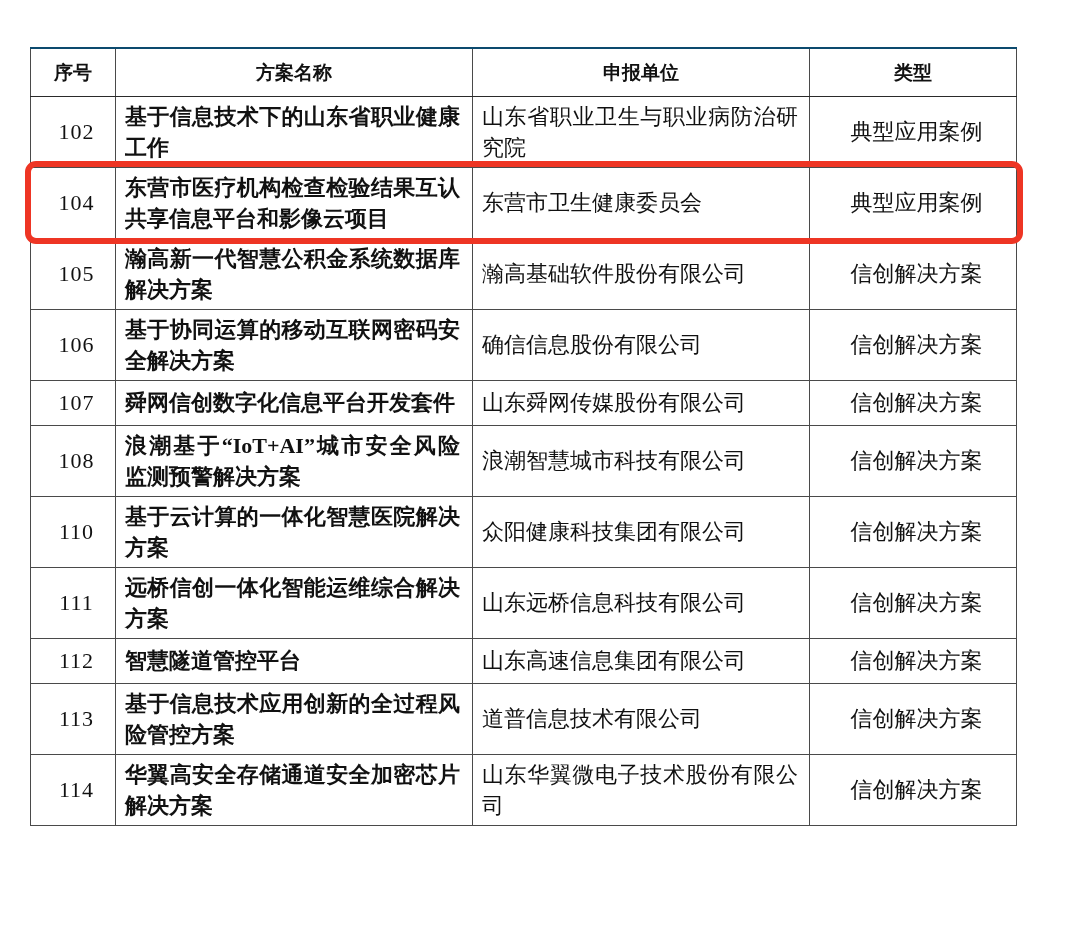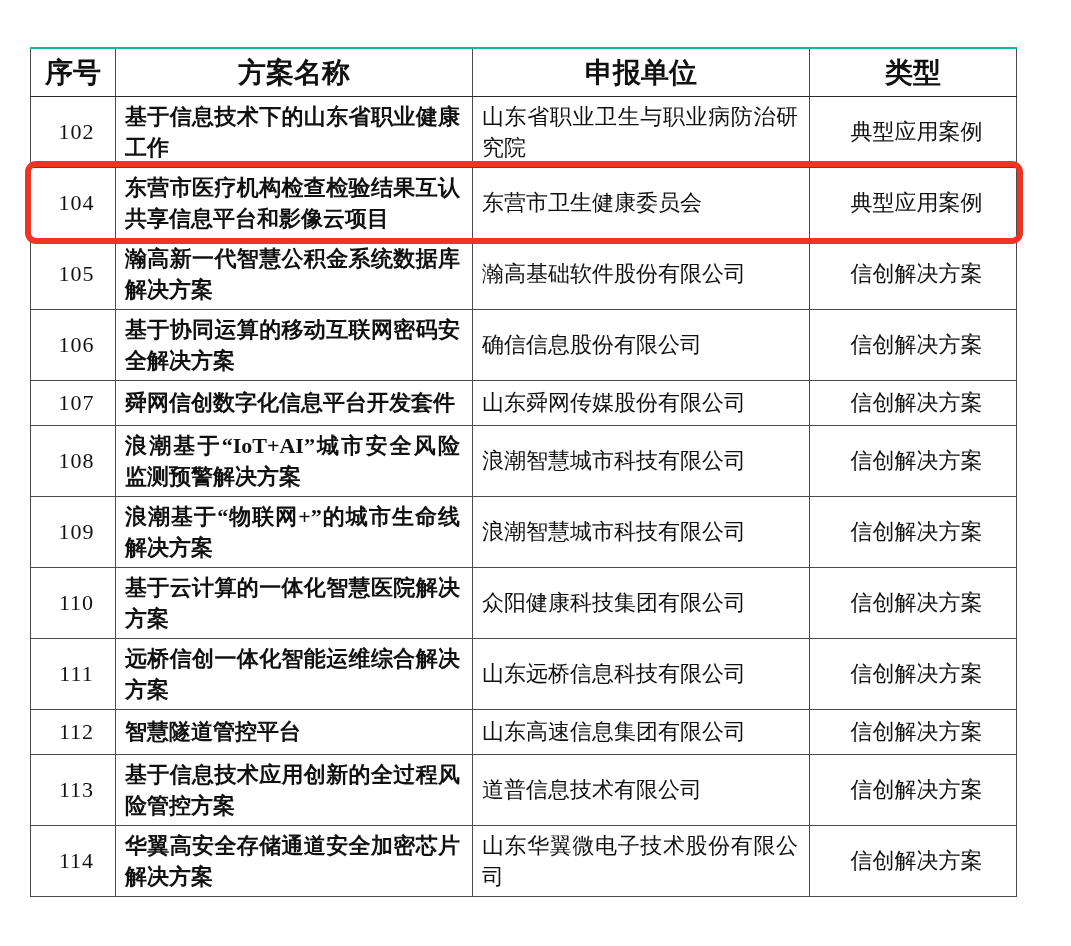--- a/index.html
+++ b/index.html
@@ -29,23 +29,23 @@
     border: 1px solid #4a4a4a;
     font-size: 22px;
     line-height: 31px;
     vertical-align: middle;
     overflow: hidden;
   }
   thead th {
     height: 48px;
     font-family: "Liberation Sans", "DejaVu Sans", sans-serif;
     font-weight: 700;
-    font-size: 28px;
+    font-size: 19px;
     text-align: center;
-    border-top: 2px solid #14b8a6;
+    border-top: 2px solid #0c4a6e;
     border-bottom: 1px solid #2a2a2a;
   }
   tbody td { height: 45px; padding-left: 7px; }
   td.c-no {
     text-align: center;
     font-family: "Liberation Serif", "DejaVu Serif", serif;
     letter-spacing: 1px;
   }
   td.c-name {
     text-align: justify;
@@ -114,26 +114,20 @@
           <td class="c-org">山东舜网传媒股份有限公司</td>
           <td class="c-type">信创解决方案</td>
         </tr>
         <tr>
           <td class="c-no">108</td>
           <td class="c-name">浪潮基于“IoT+AI”城市安全风险监测预警解决方案</td>
           <td class="c-org">浪潮智慧城市科技有限公司</td>
           <td class="c-type">信创解决方案</td>
         </tr>
         <tr>
-          <td class="c-no">109</td>
-          <td class="c-name">浪潮基于“物联网+”的城市生命线解决方案</td>
-          <td class="c-org">浪潮智慧城市科技有限公司</td>
-          <td class="c-type">信创解决方案</td>
-        </tr>
-        <tr>
           <td class="c-no">110</td>
           <td class="c-name">基于云计算的一体化智慧医院解决方案</td>
           <td class="c-org">众阳健康科技集团有限公司</td>
           <td class="c-type">信创解决方案</td>
         </tr>
         <tr>
           <td class="c-no">111</td>
           <td class="c-name">远桥信创一体化智能运维综合解决方案</td>
           <td class="c-org">山东远桥信息科技有限公司</td>
           <td class="c-type">信创解决方案</td>

